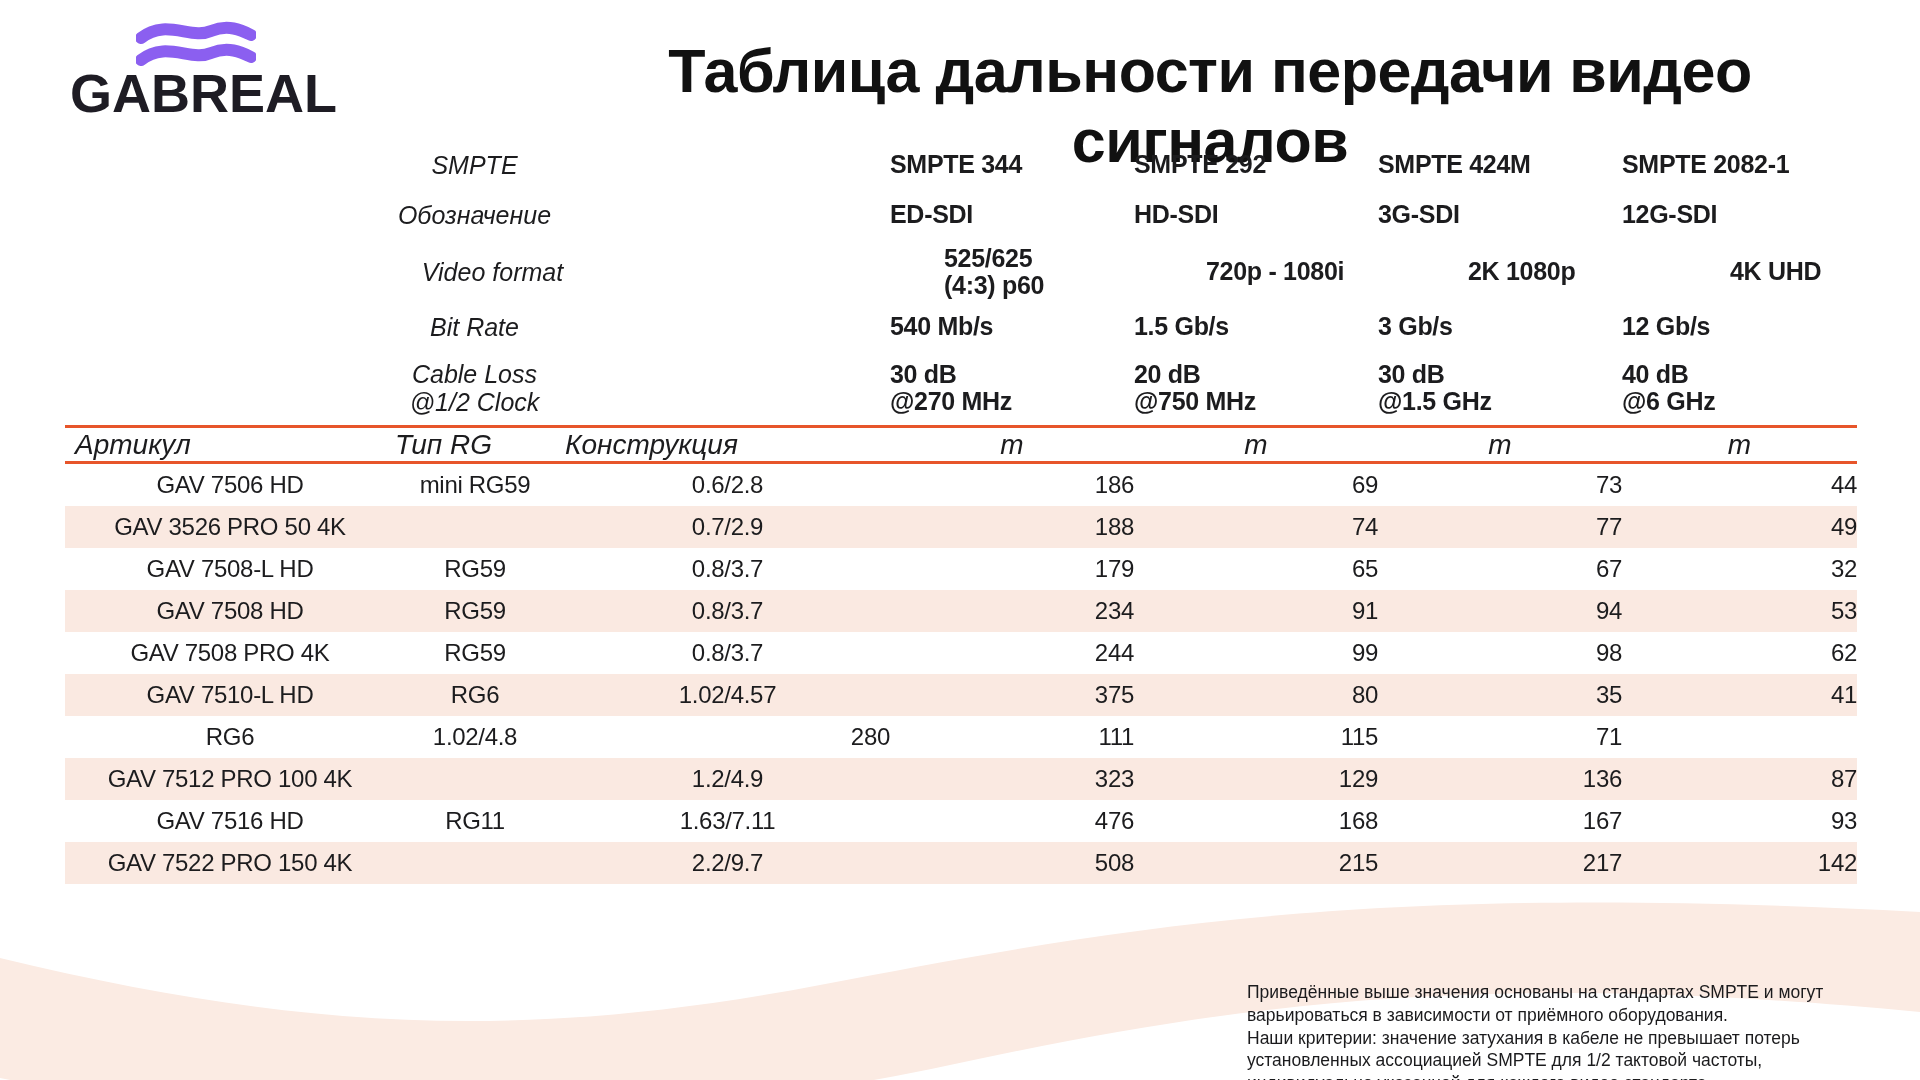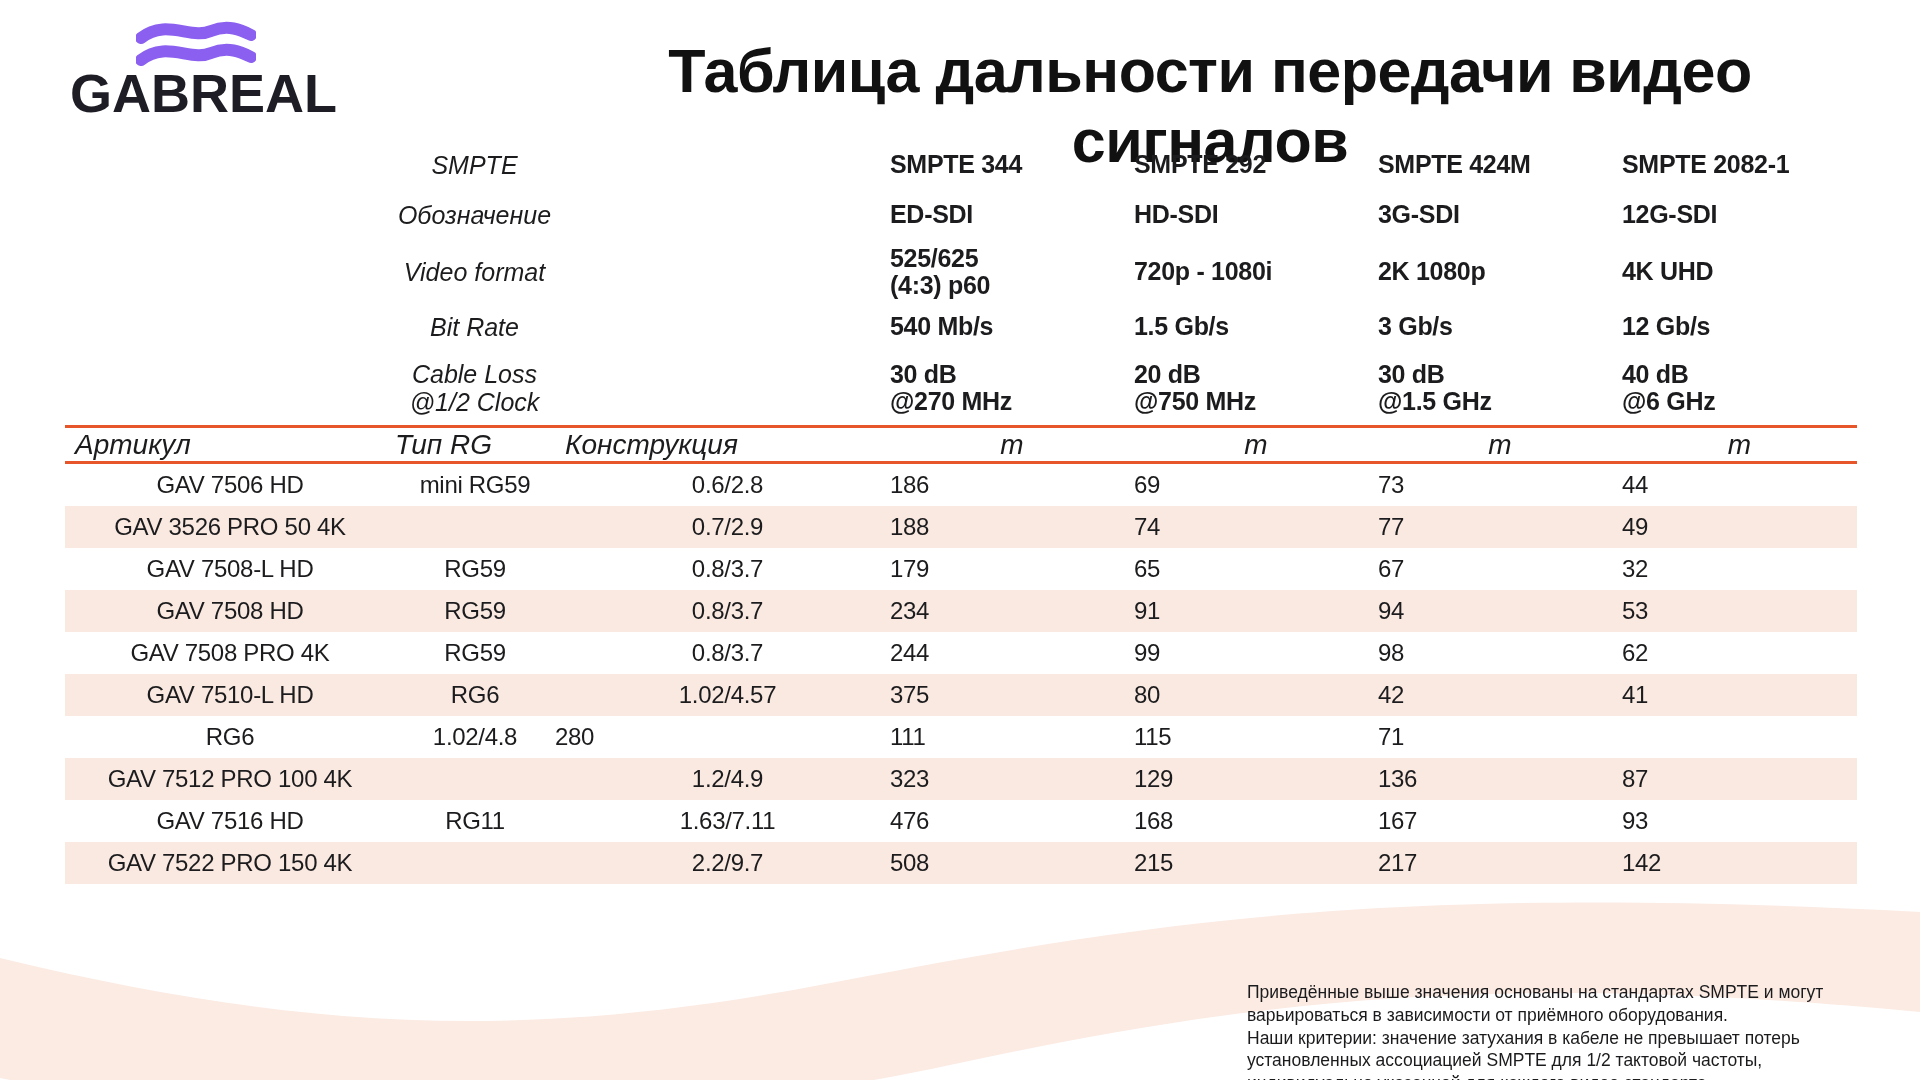--- a/index.html
+++ b/index.html
@@ -24,33 +24,33 @@
   .grid7 { display: grid; grid-template-columns: 320px 170px 335px 244px 244px 244px 1fr;
     align-items: center; }
 
   
   .spec { position: absolute; left: 65px; top: 141px; width: 1792px; z-index: 2; }
   .spec-row { width: 100%; }
   .spec-label { grid-column: 1 / span 3; text-align: center; padding-right: 6px;
     font-style: italic; font-size: 25px; color: #1c1c1e; white-space: pre-line; line-height: 1.12; }
   .spec-val { font-weight: bold; font-size: 25px; white-space: pre-line;
     line-height: 1.1; letter-spacing: -0.3px; }
-  .h-smpte { height: 48px; } .h-desig { height: 52px; } .h-vf { height: 62px; }
+  .h-smpte { height: 48px; } .h-desig { height: 52px; } .h-vf { height: 62px; gap: 18px; }
   .h-br { height: 48px; } .h-cl { height: 74px; }
 
   
   .table { position: absolute; left: 65px; top: 425px; width: 1792px; z-index: 2; }
   .t-head { height: 39px; border-top: 3px solid var(--accent); border-bottom: 3px solid var(--accent); }
   .t-h { font-style: italic; font-size: 28px; }
   .t-h.name { padding-left: 10px; text-align: left; }
   .t-h.m { text-align: center; }
   .t-row { height: 42px; font-size: 24px; letter-spacing: -0.3px; }
   .t-row:nth-child(even) { background: var(--stripe); }
   .t-c { padding-left: 10px; text-align: center; white-space: nowrap; }
-  .t-n { text-align: left; }
+  .t-n { text-align: right; }
 
   
   .footnote { position: absolute; left: 1247px; top: 981px; width: 660px; font-size: 17.5px;
     line-height: 1.3; color: #1b1b1d; white-space: pre-line; z-index: 2; }
 </style>
 </head>
 <body>
 
 <div class="stage">
 
@@ -172,21 +172,21 @@
         <div class="t-n">99</div>
         <div class="t-n">98</div>
         <div class="t-n">62</div>
       </div>
       <div class="grid7 t-row">
         <div class="t-c">GAV 7510-L HD</div>
         <div class="t-c">RG6</div>
         <div class="t-c">1.02/4.57</div>
         <div class="t-n">375</div>
         <div class="t-n">80</div>
-        <div class="t-n">42</div>
+        <div class="t-n">35</div>
         <div class="t-n">41</div>
       </div>
       <div class="grid7 t-row">
         <div class="t-c">RG6</div>
         <div class="t-c">1.02/4.8</div>
         <div class="t-n">280</div>
         <div class="t-n">111</div>
         <div class="t-n">115</div>
         <div class="t-n">71</div>
       </div>

